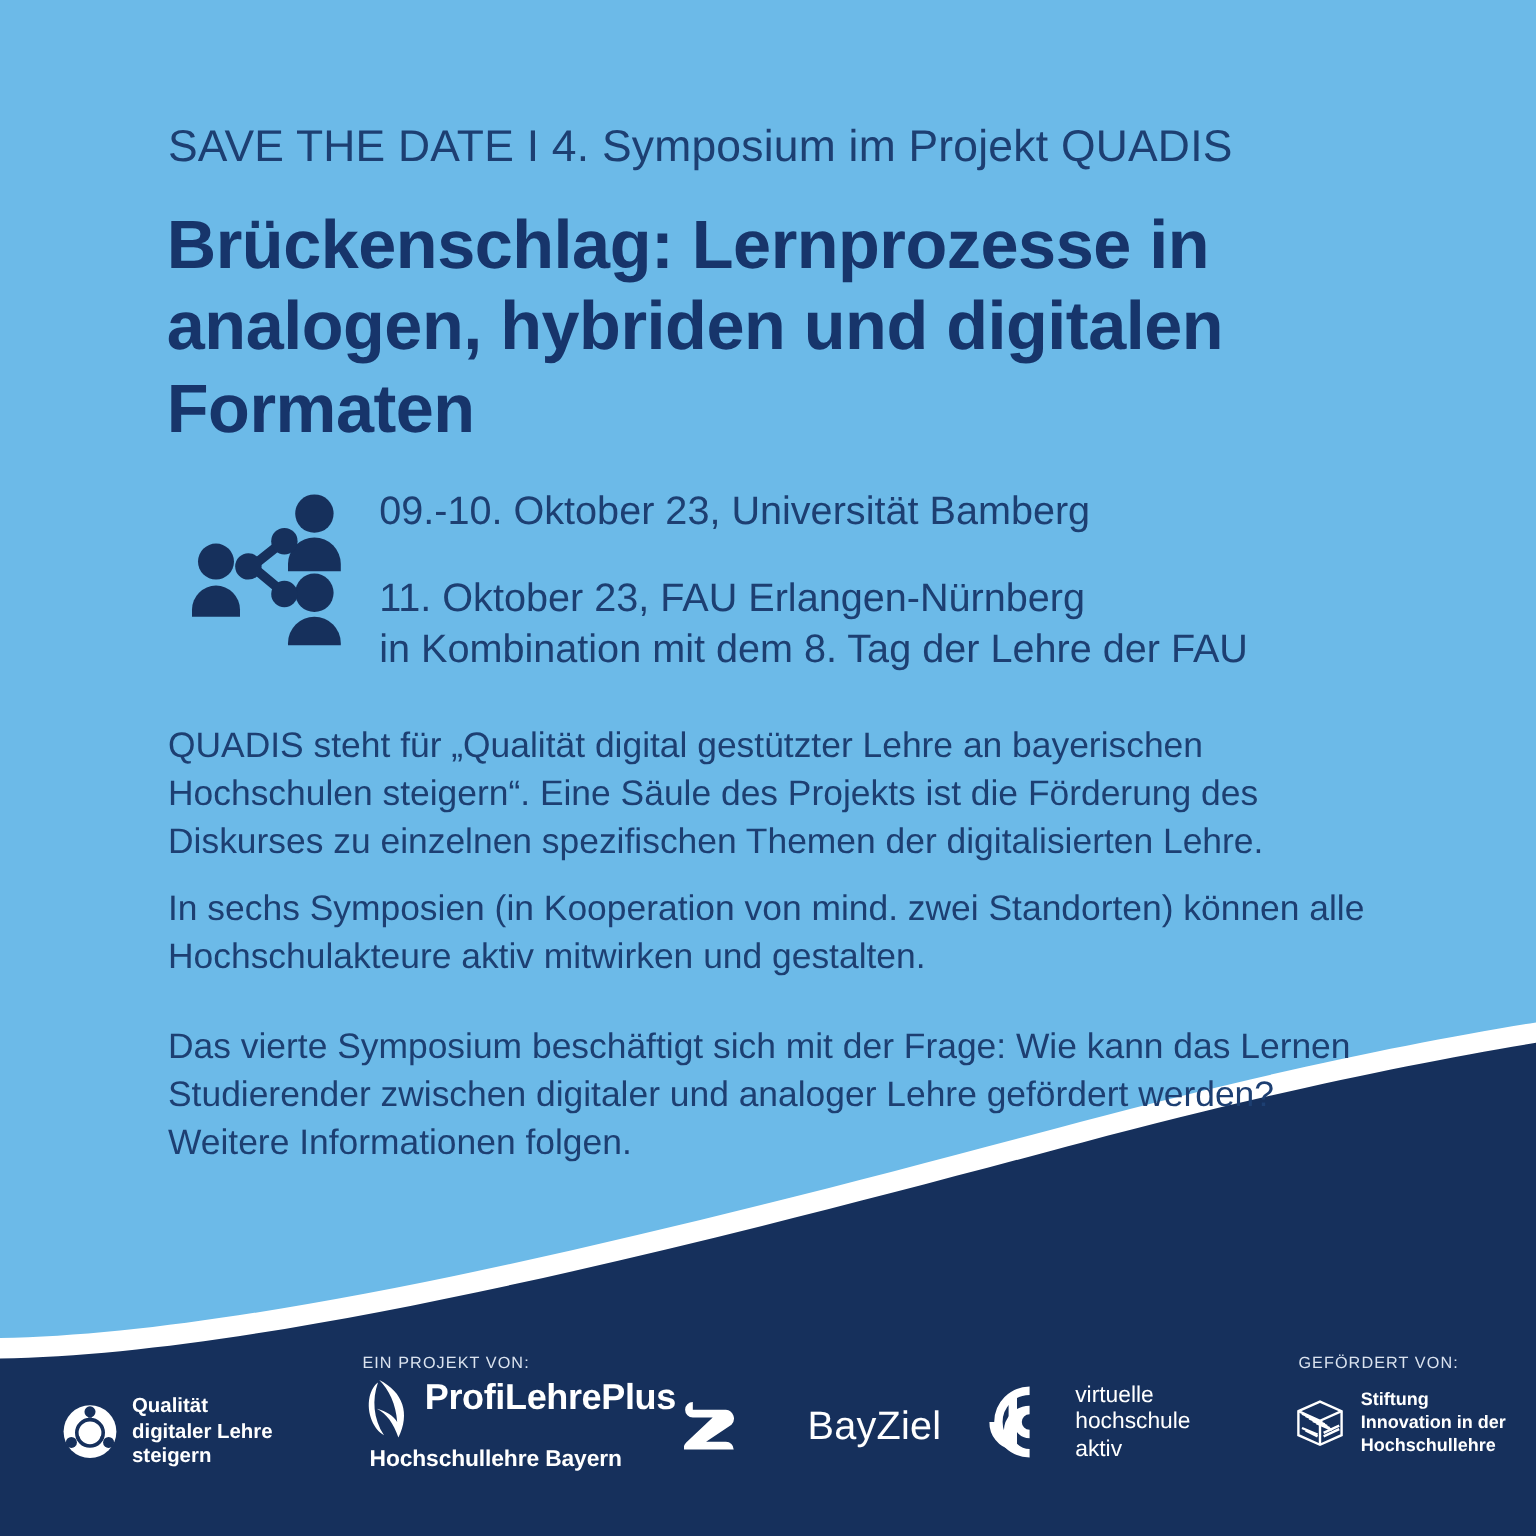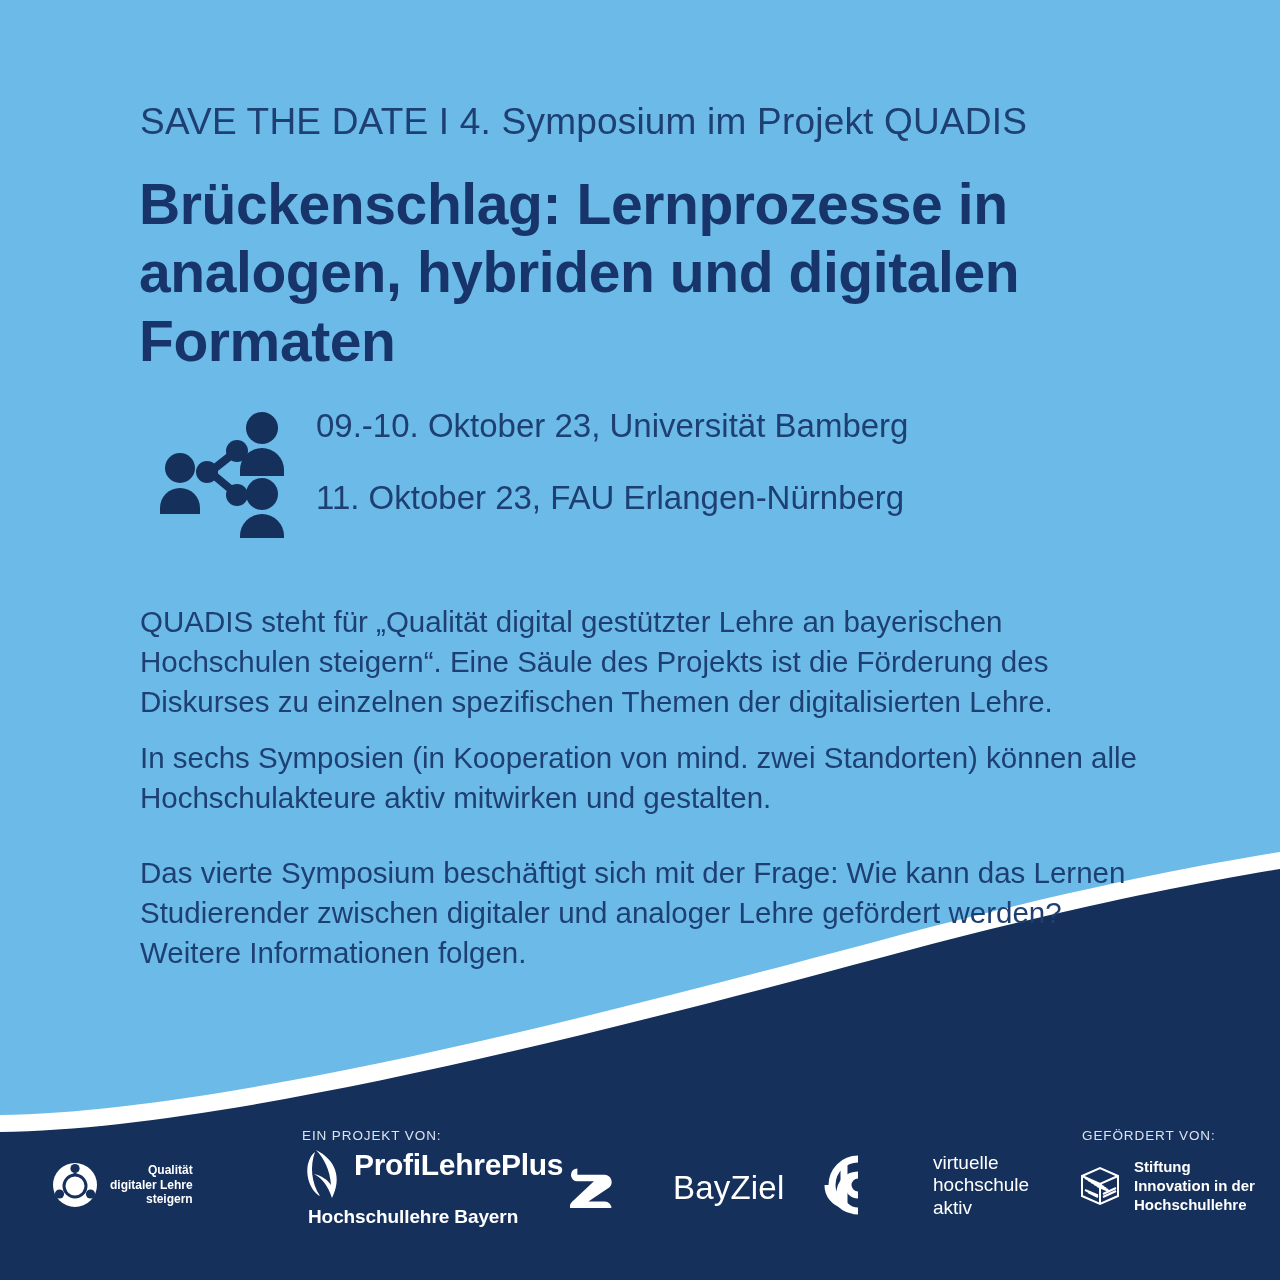--- a/index.html
+++ b/index.html
@@ -130,25 +130,24 @@
   }
   .logo-text {
     font-family: "Liberation Sans", sans-serif;
     color: #ffffff;
   }
 
   
   #logo-quadis { left: 52px; top: 52px; }
   #logo-quadis .logo-text {
     margin-left: 12px;
-    font-size: 12px;
+    font-size: 17px;
     font-weight: bold;
     line-height: 1.22;
     white-space: nowrap;
-    text-align: right;
   }
 
   
   #logo-profilehreplus { left: 302px; top: 38px; flex-direction: column; align-items: flex-start; }
   #plp-row { display: flex; align-items: flex-start; }
   #plp-name {
     margin-left: 8px;
     font-size: 30px;
     font-weight: bold;
     letter-spacing: -0.3px;
@@ -163,21 +162,21 @@
 
   
   #logo-bayziel { left: 570px; top: 58px; gap: 43px; }
   #bz-name {
     margin-left: 14px;
     font-size: 33px;
     letter-spacing: 0.2px;
   }
 
   
-  #logo-vhb { left: 822px; top: 42px; gap: 37px; }
+  #logo-vhb { left: 822px; top: 42px; }
   #vhb-name {
     margin-left: 10px;
     font-size: 19px;
     line-height: 1.18;
     white-space: nowrap;
   }
 
   
   #logo-stiftung { left: 1078px; top: 48px; }
   #stiftung-name {
@@ -217,20 +216,21 @@
 
       <line x1="52" y1="66" x2="76" y2="47" stroke="#16305c" stroke-width="8" stroke-linecap="round"></line>
       <line x1="52" y1="66" x2="76" y2="86" stroke="#16305c" stroke-width="8" stroke-linecap="round"></line>
       <circle cx="49" cy="66" r="11" fill="#16305c"></circle>
       <circle cx="79" cy="45" r="11" fill="#16305c"></circle>
       <circle cx="79" cy="89" r="11" fill="#16305c"></circle>
     </svg>
     <div class="dates-text">
       <div class="date-line first">09.-10. Oktober 23, Universität Bamberg</div>
       <div class="date-line">11. Oktober 23, FAU Erlangen-Nürnberg</div>
+      <div class="date-line">in Kombination mit dem 8. Tag der Lehre der FAU</div>
     </div>
   </div>
 
   <div class="body-text">
     <p>QUADIS steht für „Qualität digital gestützter Lehre an bayerischen Hochschulen steigern“. Eine Säule des Projekts ist die Förderung des Diskurses zu einzelnen spezifischen Themen der digitalisierten Lehre.</p>
     <p class="gap">In sechs Symposien (in Kooperation von mind. zwei Standorten) können alle Hochschulakteure aktiv mitwirken und gestalten.</p>
     <p class="gap-big">Das vierte Symposium beschäftigt sich mit der Frage: Wie kann das Lernen Studierender zwischen digitaler und analoger Lehre gefördert werden? Weitere Informationen folgen.</p>
   </div>
 
   <div class="footer">

